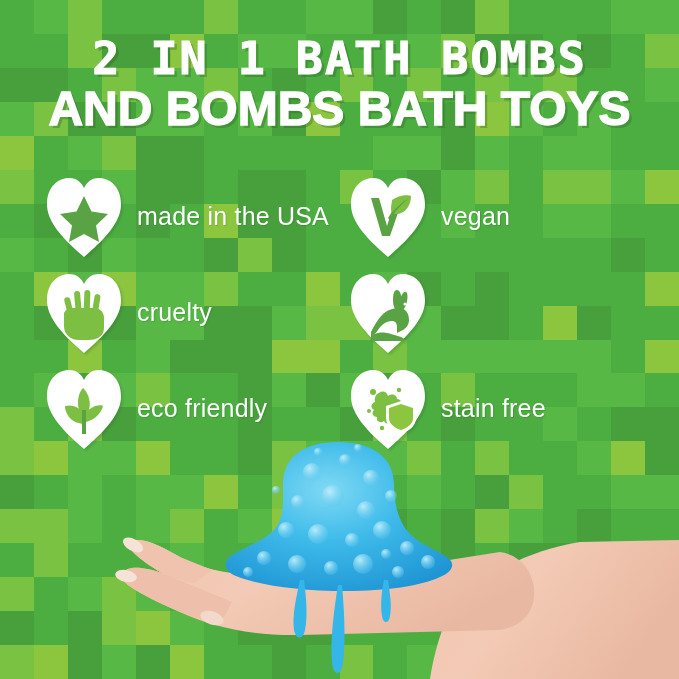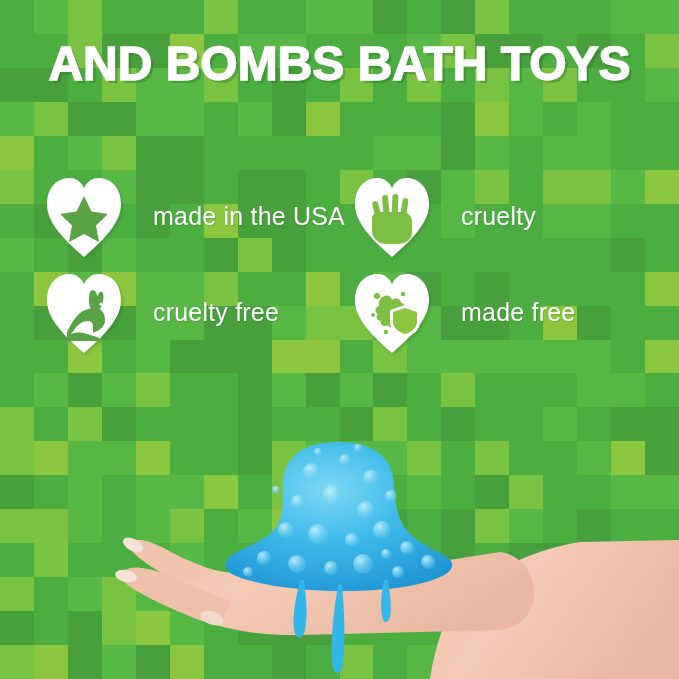--- a/index.html
+++ b/index.html
@@ -48,21 +48,20 @@
     grid-auto-rows:96px;column-gap:8px;row-gap:0px;}
   .feat{display:flex;align-items:center;gap:14px;}
   .feat .badge{width:78px;height:84px;flex:0 0 78px;position:relative;}
   .feat .badge svg{display:block;width:100%;height:100%;
      filter:drop-shadow(2px 2px 1px rgba(40,100,35,.25));}
   .feat .flabel{
     color:#ffffff;font-size:25px;font-weight:500;
     font-family:"Liberation Sans", sans-serif;
     letter-spacing:.2px;white-space:nowrap;
     text-shadow:1px 1px 1px rgba(40,100,35,.25);
-    margin-left:16px;
   }
 
   
   #photo{position:absolute;left:0;top:430px;width:679px;height:249px;z-index:5;}
   #photo svg{display:block;width:679px;height:249px;}
 </style>
 </head>
 <body>
 
 <div id="stage">
@@ -464,35 +463,47 @@
       <i style="background: rgb(76, 174, 65);"></i>
       <i style="background: rgb(76, 174, 65);"></i>
       <i style="background: rgb(71, 160, 59);"></i>
       <i style="background: rgb(121, 194, 66);"></i>
       <i style="background: rgb(76, 174, 65);"></i>
       <i style="background: rgb(76, 174, 65);"></i>
       <i style="background: rgb(76, 174, 65);"></i>
     </div>
 
   <div class="head-wrap">
+    <div class="line1">2 IN 1 BATH BOMBS</div>
     <div class="line2">AND BOMBS BATH TOYS</div>
   </div>
 
   <div id="features">
 
     <div class="feat">
       <div class="badge">
         <svg viewBox="0 0 78 84">
           <path fill="#ffffff" d="M39 83 C12 60 2 45 2 30 C2 13 13 4 24 4 C32 4 37 9 39 14 C41 9 46 4 54 4 C65 4 76 13 76 30 C76 45 66 60 39 83 Z"></path>
           <path fill="#5aa345" d="M39 22 L46.5 37.5 L63 40 L51 51.5 L54 68 L39 60 L24 68 L27 51.5 L15 40 L31.5 37.5 Z"></path>
         </svg>
       </div>
       <div class="flabel">made in the USA</div>
     </div>
 
+    <div class="feat">
+      <div class="badge">
+        <svg viewBox="0 0 78 84">
+          <path fill="#ffffff" d="M39 83 C12 60 2 45 2 30 C2 13 13 4 24 4 C32 4 37 9 39 14 C41 9 46 4 54 4 C65 4 76 13 76 30 C76 45 66 60 39 83 Z"></path>
+          <path fill="#5aa345" d="M22 24 L30 24 L38 52 L45 30 L52 30 L41 62 L33 62 Z"></path>
+          <path fill="#7dbf43" d="M43 26 C52 20 60 21 62 22 C62 32 56 40 47 40 C44 40 42 38 42 35 C42 31 43 28 43 26 Z"></path>
+          <path fill="#5aa345" d="M39 44 C44 36 52 29 60 24 C52 31 45 38 41 46 Z"></path>
+        </svg>
+      </div>
+      <div class="flabel">vegan</div>
+    </div>
 
     <div class="feat">
       <div class="badge">
         <svg viewBox="0 0 78 84">
           <path fill="#ffffff" d="M39 83 C12 60 2 45 2 30 C2 13 13 4 24 4 C32 4 37 9 39 14 C41 9 46 4 54 4 C65 4 76 13 76 30 C76 45 66 60 39 83 Z"></path>
           <g fill="#7dbf43">
             <rect x="21" y="27" width="6" height="20" rx="3" transform="rotate(-14 24 37)"></rect>
             <rect x="30" y="21" width="6" height="26" rx="3" transform="rotate(-5 33 34)"></rect>
             <rect x="39" y="20" width="6" height="27" rx="3" transform="rotate(2 42 33)"></rect>
             <rect x="48" y="24" width="6" height="24" rx="3" transform="rotate(9 51 36)"></rect>
@@ -509,40 +520,53 @@
           <path fill="#ffffff" d="M39 83 C12 60 2 45 2 30 C2 13 13 4 24 4 C32 4 37 9 39 14 C41 9 46 4 54 4 C65 4 76 13 76 30 C76 45 66 60 39 83 Z"></path>
           <g fill="#5aa345">
             <path d="M48 20 C51 20 53 26 53 33 C53 38 51 41 49 41 C46 41 44 36 44 30 C44 24 45 20 48 20 Z"></path>
             <path d="M57 22 C59 23 59 29 57 35 C55 40 52 42 50 41 C48 40 49 34 51 29 C53 24 55 21 57 22 Z"></path>
             <path d="M50 38 C57 38 60 44 60 50 C60 55 57 58 54 60 C52 61 50 62 48 63 L48 57 C48 53 46 51 43 51 C37 51 32 55 29 60 C26 64 24 67 22 68 L22 62 C25 56 28 50 33 45 C38 40 44 38 50 38 Z"></path>
             <path d="M26 64 C30 62 36 62 42 64 L52 67 C55 68 56 70 55 71 L24 71 C21 71 21 68 22 67 Z"></path>
             <circle cx="56" cy="34" r="1.6" fill="#ffffff"></circle>
           </g>
         </svg>
       </div>
-      <div class="flabel">cruelty free</div>
     </div>
 
+    <div class="feat">
+      <div class="badge">
+        <svg viewBox="0 0 78 84">
+          <path fill="#ffffff" d="M39 83 C12 60 2 45 2 30 C2 13 13 4 24 4 C32 4 37 9 39 14 C41 9 46 4 54 4 C65 4 76 13 76 30 C76 45 66 60 39 83 Z"></path>
+          <g fill="#7dbf43">
+            <path d="M38 22 C44 28 46 36 44 44 C42 50 39 52 38 52 C36 50 33 44 33 37 C33 30 35 25 38 22 Z"></path>
+            <path d="M20 40 C28 38 36 42 40 50 C41 54 40 57 39 58 C35 58 28 56 24 51 C21 47 20 43 20 40 Z"></path>
+            <path d="M58 40 C56 48 49 54 41 56 C39 56 38 54 38 52 C40 47 45 42 50 40 C54 39 57 39 58 40 Z"></path>
+          </g>
+          <path fill="#5aa345" d="M37 44 L41 44 L41 68 L37 68 Z"></path>
+        </svg>
+      </div>
+      <div class="flabel">eco friendly</div>
+    </div>
 
     <div class="feat">
       <div class="badge">
         <svg viewBox="0 0 78 84">
           <path fill="#ffffff" d="M39 83 C12 60 2 45 2 30 C2 13 13 4 24 4 C32 4 37 9 39 14 C41 9 46 4 54 4 C65 4 76 13 76 30 C76 45 66 60 39 83 Z"></path>
           <g fill="#7dbf43">
             <path d="M30 27 C34 24 38 26 39 30 C43 27 48 29 48 33 C52 33 54 37 51 40 C55 42 54 47 50 48 C51 52 47 56 43 54 C42 58 37 59 35 55 C31 58 27 55 28 51 C24 51 22 47 25 44 C21 42 22 37 26 36 C25 32 27 28 30 27 Z"></path>
             <circle cx="24" cy="26" r="3"></circle>
             <circle cx="50" cy="24" r="2.2"></circle>
             <circle cx="20" cy="45" r="2"></circle>
             <circle cx="33" cy="62" r="2.2"></circle>
           </g>
           <path fill="#ffffff" d="M52 35 L67 40 L67 52 C67 60 60 65 52 68 C44 65 37 60 37 52 L37 40 Z"></path>
           <path fill="#8cc63f" d="M52 38 L64 42 L64 52 C64 58 58 62 52 64 C46 62 40 58 40 52 L40 42 Z"></path>
         </svg>
       </div>
-      <div class="flabel">made free</div>
+      <div class="flabel">stain free</div>
     </div>
   </div>
 
   <div id="photo">
     <svg viewBox="0 0 679 249">
       <defs>
         <linearGradient id="skin" x1="0" y1="0" x2="1" y2="0.4">
           <stop offset="0%" stop-color="#f2c7b2"></stop>
           <stop offset="45%" stop-color="#f3cab5"></stop>
           <stop offset="100%" stop-color="#e9b8a2"></stop>

